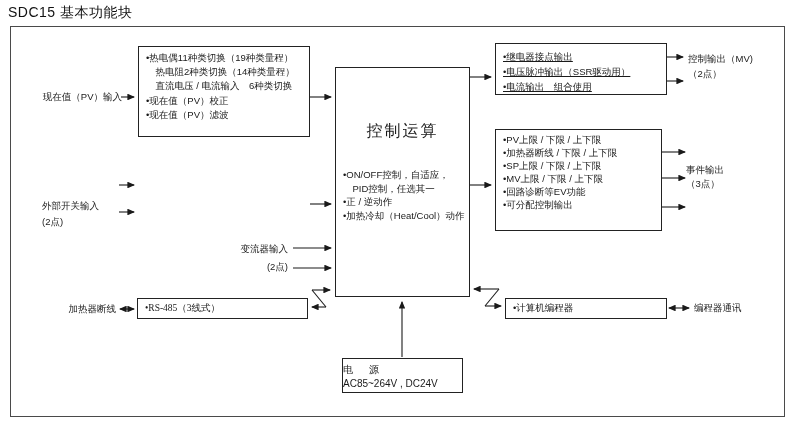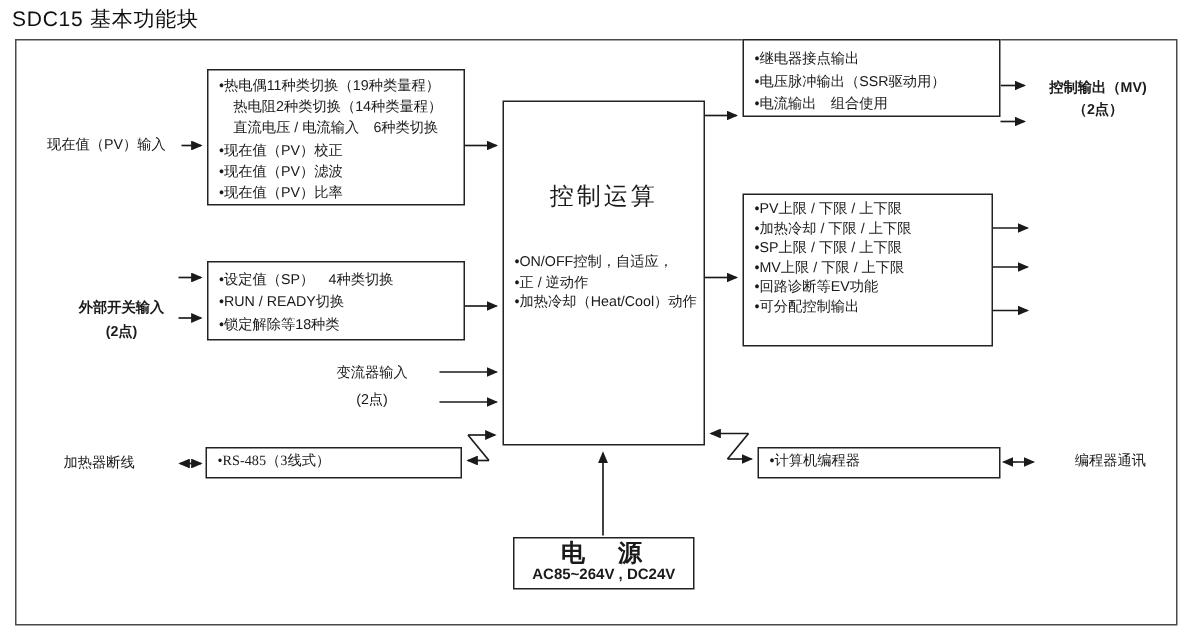--- a/index.html
+++ b/index.html
@@ -3,26 +3,26 @@
 <meta charset="utf-8">
 <style>
   html,body{margin:0;padding:0;background:#fff;}
   .stage{position:relative;width:799px;height:425px;background:#ffffff;overflow:hidden;
          font-family:"Liberation Sans","DejaVu Sans",sans-serif;color:#1a1a1a;}
   .title{position:absolute;left:8px;top:4px;font-size:14px;color:#111;letter-spacing:.5px;}
   .frame{position:absolute;left:10px;top:26px;width:775px;height:391px;border:1px solid #4a4a4a;box-sizing:border-box;background:#fff;}
   .box{position:absolute;border:1.4px solid #222;background:#fff;box-sizing:border-box;
        font-size:9.5px;white-space:nowrap;}
   .bl{padding-left:7px;}
-  .lbl{position:absolute;font-size:9.5px;line-height:15px;white-space:nowrap;text-align:right;}
-  .r{text-align:center;} .c{text-align:center;font-weight:bold;}
+  .lbl{position:absolute;font-size:9.5px;line-height:15px;white-space:nowrap;}
+  .r{text-align:right;} .c{text-align:left;}
   .wires{position:absolute;left:0;top:0;pointer-events:none;}
   .ctrl-title{text-align:center;font-size:16px;letter-spacing:2px;margin-top:53px;}
   .ctrl-lines{margin-top:26px;line-height:13.5px;}
-  .pw-t{font-size:16px;letter-spacing:3px;line-height:15px;}
+  .pw-t{font-size:10px;letter-spacing:3px;line-height:15px;}
   .pw-s{font-size:10px;margin-top:1px;}
 </style>
 </head>
 <body>
 
 <div class="stage">
 
   <div class="title">SDC15 基本功能块</div>
   <div class="frame"></div>
 
@@ -96,51 +96,46 @@
       </g>
     </g>
   </svg>
 
   <div class="box" style="left:138px;top:46px;width:172px;height:91px;padding-top:4px;line-height:14.2px;">
     <div class="bl">•热电偶11种类切换（19种类量程）</div>
     <div class="bl">　热电阻2种类切换（14种类量程）</div>
     <div class="bl">　直流电压 / 电流输入　6种类切换</div>
     <div class="bl">•现在值（PV）校正</div>
     <div class="bl">•现在值（PV）滤波</div>
-    <div class="bl">•现在值（PV）比率</div>
   </div>
 
-  <div class="box" style="left:138px;top:174px;width:172px;height:53px;padding-top:4px;line-height:15px;">
-    <div class="bl">•设定值（SP）　4种类切换</div>
-    <div class="bl">•RUN / READY切换</div>
-    <div class="bl">•锁定解除等18种类</div>
-  </div>
 
   <div class="box" style="left:137px;top:298px;width:171px;height:21px;line-height:18px;font-family:Liberation Serif, serif;">
     <div class="bl">•RS-485（3线式）</div>
   </div>
 
   <div class="box" style="left:335px;top:67px;width:135px;height:230px;">
     <div class="ctrl-title">控制运算</div>
     <div class="ctrl-lines">
       <div class="bl">•ON/OFF控制，自适应，</div>
+      <div class="bl">　PID控制，任选其一</div>
       <div class="bl">•正 / 逆动作</div>
       <div class="bl">•加热冷却（Heat/Cool）动作</div>
     </div>
   </div>
 
-  <div class="box" style="left:495px;top:26px;width:172px;height:52px;padding-top:5px;line-height:15px;">
+  <div class="box" style="left:495px;top:43px;width:172px;height:52px;padding-top:5px;line-height:15px;text-decoration:underline;">
     <div class="bl">•继电器接点输出</div>
     <div class="bl">•电压脉冲输出（SSR驱动用）</div>
     <div class="bl">•电流输出　组合使用</div>
   </div>
 
   <div class="box" style="left:495px;top:129px;width:167px;height:102px;padding-top:4px;line-height:12.9px;">
     <div class="bl">•PV上限 / 下限 / 上下限</div>
-    <div class="bl">•加热冷却 / 下限 / 上下限</div>
+    <div class="bl">•加热器断线 / 下限 / 上下限</div>
     <div class="bl">•SP上限 / 下限 / 上下限</div>
     <div class="bl">•MV上限 / 下限 / 上下限</div>
     <div class="bl">•回路诊断等EV功能</div>
     <div class="bl">•可分配控制输出</div>
   </div>
 
   <div class="box" style="left:505px;top:298px;width:162px;height:21px;line-height:18px;">
     <div class="bl">•计算机编程器</div>
   </div>
 
@@ -165,18 +160,22 @@
 
   <div class="lbl r" style="left:16px;top:302px;width:100px;line-height:14px;">
     <span>加热器断线</span>
   </div>
 
   <div class="lbl c" style="left:688px;top:51px;width:88px;line-height:15px;">
     <div>控制输出（MV)</div>
     <div>（2点）</div>
   </div>
 
+  <div class="lbl c" style="left:686px;top:163px;width:62px;line-height:14px;">
+    <div>事件输出</div>
+    <div>（3点）</div>
+  </div>
 
   <div class="lbl" style="left:694px;top:301px;width:70px;line-height:14px;">
     <span>编程器通讯</span>
   </div>
 
 </div>
 
 </body></html>

